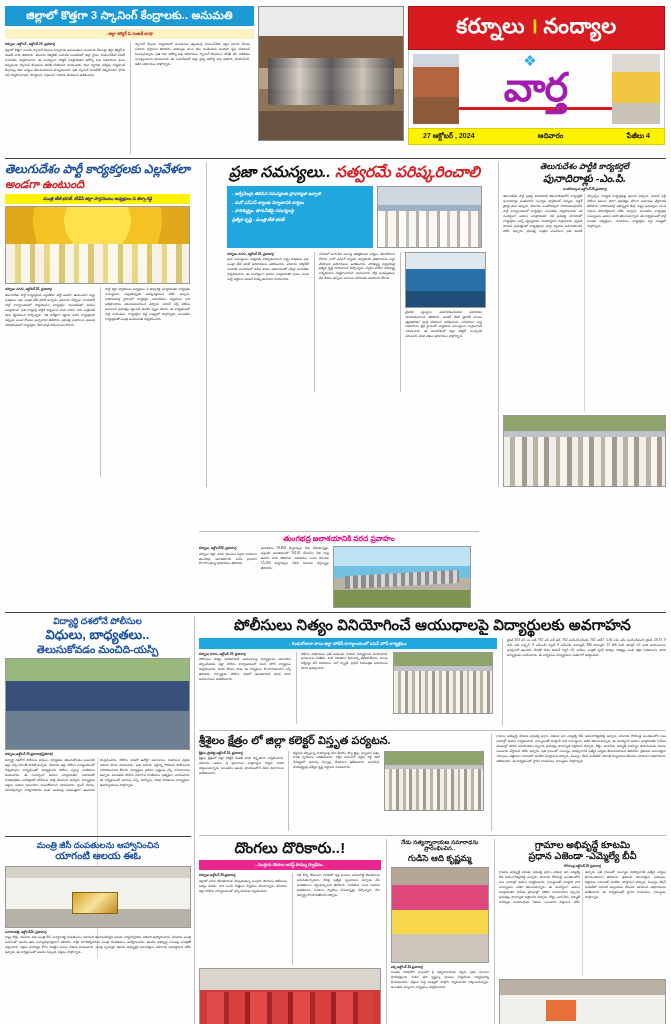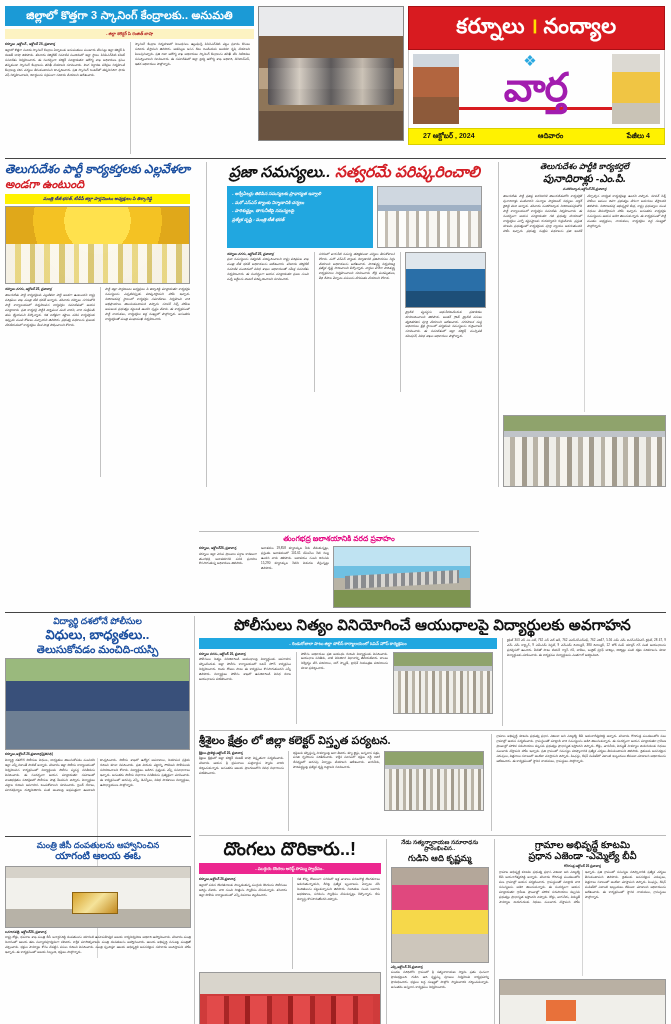--- a/index.html
+++ b/index.html
@@ -407,21 +407,21 @@
         <div class="col vrule" style="width:175px;padding-left:4px;">
           <div class="body-text" style="height:96px;">గ్రామాల అభివృద్ధే కూటమి ప్రభుత్వ ప్రధాన ఎజెండా అని ఎమ్మెల్యే బీవీ జయనాగేశ్వరరెడ్డి అన్నారు. శనివారం గోనెగండ్ల మండలంలోని పలు గ్రామాల్లో ఆయన పర్యటించారు. గ్రామస్థులతో మాట్లాడి వారి సమస్యలను అడిగి తెలుసుకున్నారు. ఈ సందర్భంగా ఆయన మాట్లాడుతూ గ్రామీణ ప్రాంతాల్లో మౌలిక సదుపాయాల కల్పనకు ప్రభుత్వం ప్రాధాన్యత ఇస్తోందని చెప్పారు. రోడ్లు, తాగునీరు, విద్యుత్ సౌకర్యాల మెరుగుదలకు నిధులు మంజూరు చేస్తామని హామీ ఇచ్చారు. ప్రతి గ్రామంలో సమస్యల పరిష్కారానికి ప్రత్యేక చర్యలు తీసుకుంటామని తెలిపారు. రైతులకు అవసరమైన ఎరువులు, విత్తనాలు సకాలంలో అందేలా చూస్తామని చెప్పారు. పింఛన్లు, రేషన్ పంపిణీలో ఎలాంటి ఇబ్బందులు లేకుండా చూడాలని అధికారులను ఆదేశించారు. ఈ కార్యక్రమంలో స్థానిక నాయకులు, గ్రామస్థులు పాల్గొన్నారు.</div>
         </div>
       </div>
 
       <div class="rule rule-thin" style="margin:4px 0 3px;"></div>
 
       <div class="row" style="gap:5px;">
 
         <div class="col" style="width:185px;">
-          <div class="hl-black" style="font-size:18px;">దొంగలు దొరికారు..!</div>
+          <div class="hl-black" style="font-size:15px;">దొంగలు దొరికారు..!</div>
           <div class="sub-band-pink" style="margin-top:3px;">- ముగ్గురు దొంగలు అరెస్ట్ సొమ్ము స్వాధీనం..</div>
           <div class="row" style="margin-top:3px;gap:5px;">
             <div style="width:88px;">
               <div class="byline">కర్నూలు,అక్టోబర్ 26,ప్రజావార్త</div>
               <div class="body-text" style="height:82px;">జిల్లాలో వరుస దొంగతనాలకు పాల్పడుతున్న ముగ్గురు దొంగలను పోలీసులు అరెస్టు చేశారు. వారి నుంచి సొత్తును స్వాధీనం చేసుకున్నారు. శనివారం జిల్లా పోలీసు కార్యాలయంలో ఎస్పీ వివరాలు వెల్లడించారు.</div>
             </div>
             <div style="width:88px;" class="vrule">
               <div class="body-text" style="height:92px;padding-left:4px;">గత కొన్ని రోజులుగా నగరంలో ఇళ్ల తాళాలు పగులగొట్టి దొంగతనాలు జరుగుతున్నాయని, దీనిపై ప్రత్యేక బృందాలను ఏర్పాటు చేసి నిందితులను పట్టుకున్నామని తెలిపారు. నిందితుల నుంచి బంగారు ఆభరణాలు, నగదును స్వాధీనం చేసుకున్నట్లు పేర్కొన్నారు. కేసు దర్యాప్తు కొనసాగుతోందని చెప్పారు.</div>
             </div>
           </div>

